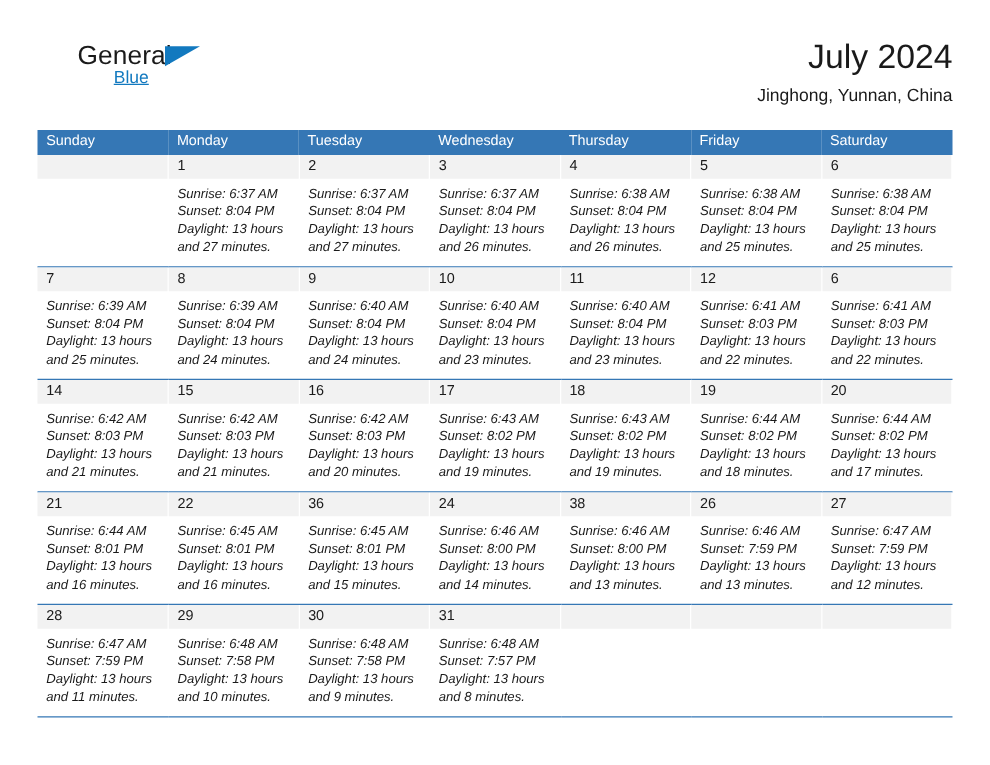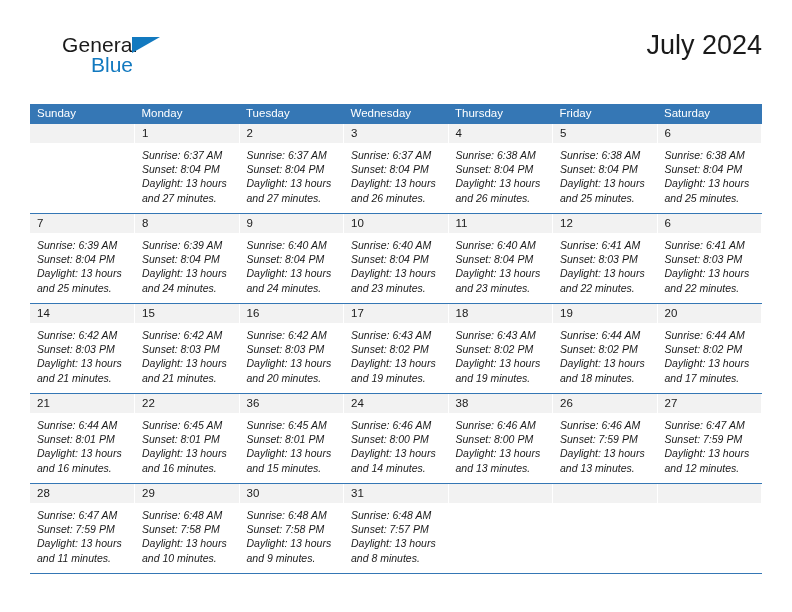--- a/index.html
+++ b/index.html
@@ -44,23 +44,24 @@
     top: 0;
     font-size: 21px;
     letter-spacing: 0.1px;
     color: #1a1a1a;
     font-family: "Liberation Sans", sans-serif;
   }
   .logo-blue {
     position: absolute;
     left: 29px;
     top: 20px;
-    font-size: 21px;
+    font-size: 14px;
     color: #1279bf;
     font-family: "Liberation Sans", sans-serif;
+    text-decoration: underline;
   }
   .logo-tri {
     position: absolute;
     left: 70px;
     top: 4px;
     width: 0;
     height: 0;
     border-top: 16px solid #1279bf;
     border-right: 28px solid transparent;
   }
@@ -153,20 +154,21 @@
   <div class="header">
 
     <div class="logo">
       <span class="logo-general">General</span>
       <span class="logo-tri"></span>
       <span class="logo-blue">Blue</span>
     </div>
 
     <div class="title-wrap">
       <div class="cal-title">July 2024</div>
+      <div class="cal-subtitle">Jinghong, Yunnan, China</div>
     </div>
 
   </div>
 
   <table class="calendar">
     <thead>
       <tr id="weekday-row">
           <th>Sunday</th>
           <th>Monday</th>
           <th>Tuesday</th>

